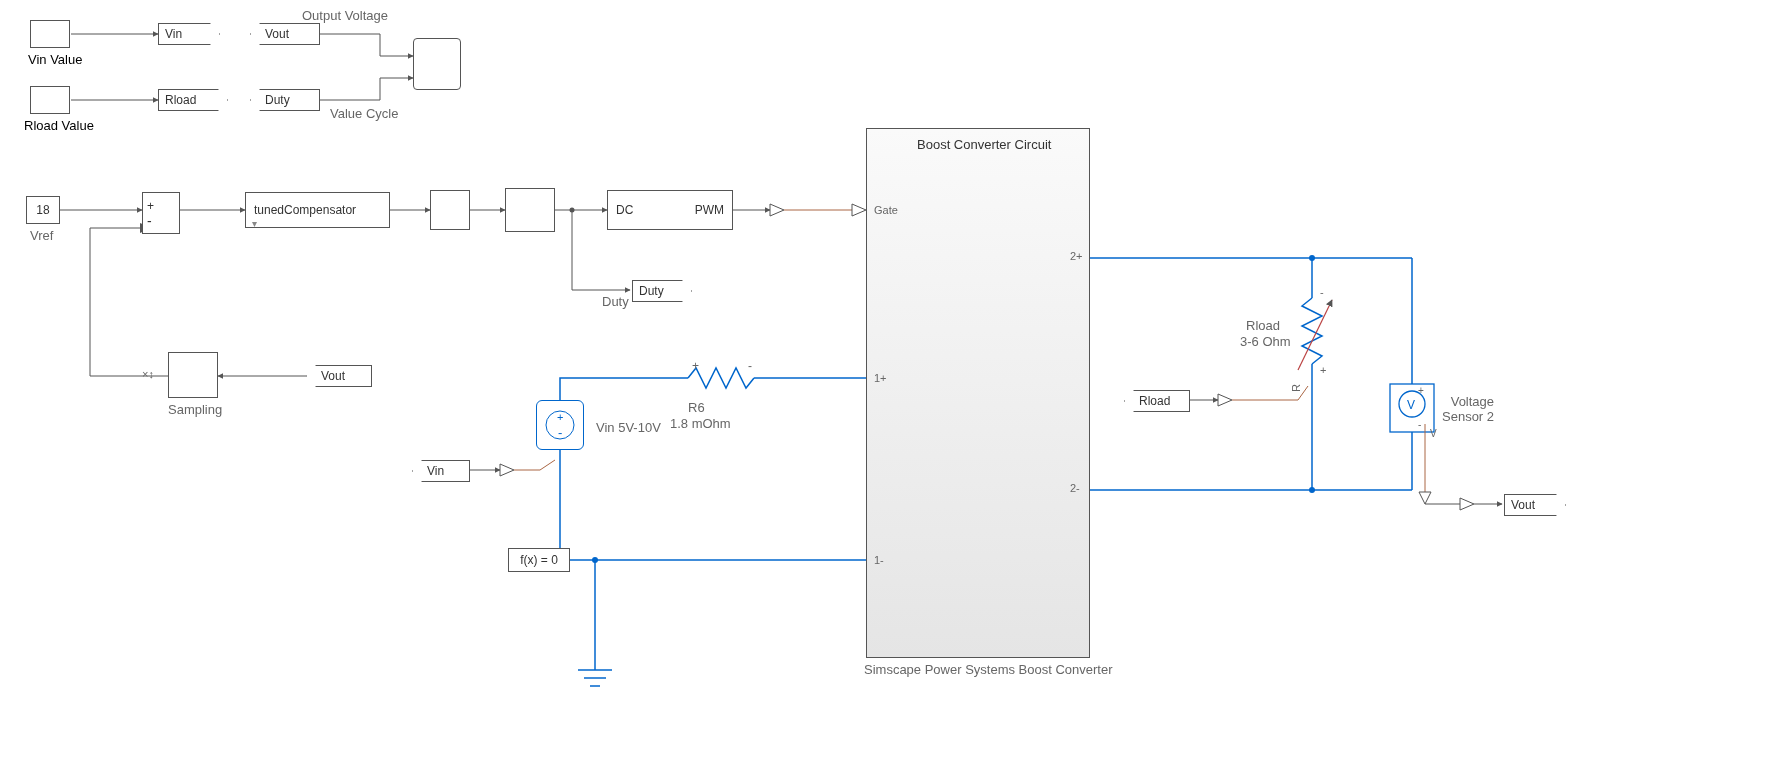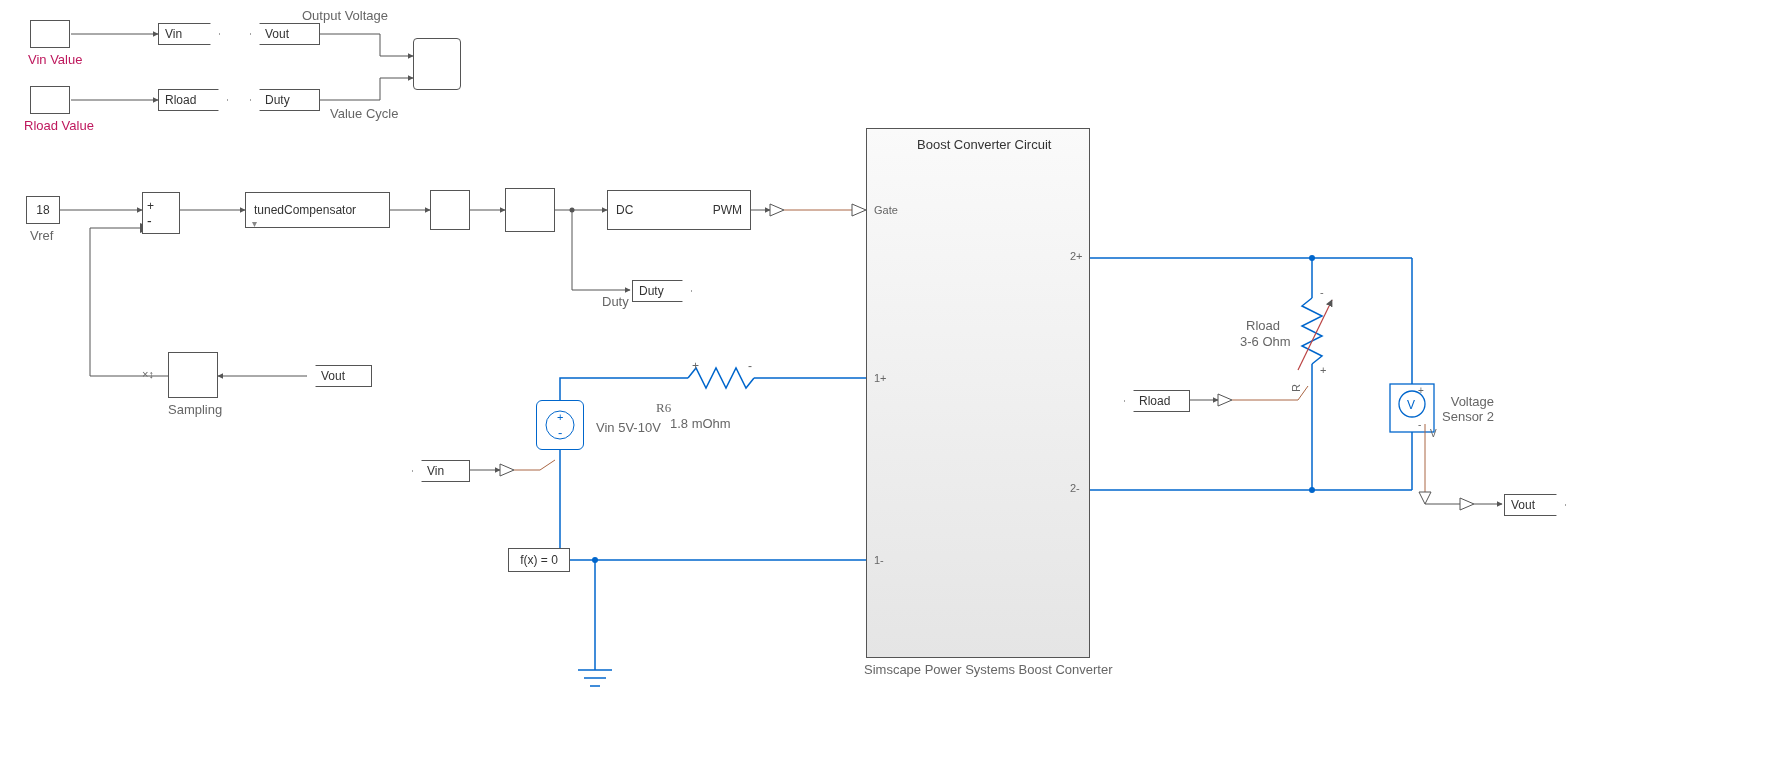--- a/index.html
+++ b/index.html
@@ -42,21 +42,21 @@
   .tag-left {
     clip-path: polygon(10px 0, 100% 0, 100% 100%, 10px 100%, 0 50%);
     padding: 0 6px 0 14px;
   }
   .label {
     position: absolute;
     font-size: 13px;
     color: #666;
     white-space: nowrap;
   }
-  .label-gray { color: #be185d; }
+  .label-gray { color: #000000; }
   svg.wires { position: absolute; inset: 0; pointer-events: none; }
   .boost {
     position: absolute;
     border: 1px solid #555;
     background: linear-gradient(to bottom, #fafafa, #e5e5e5);
   }
   .port-label {
     position: absolute;
     font-size: 11px;
     color: #666;
@@ -250,21 +250,21 @@
 
   <div class="block" style="left:245px; top:192px; width:145px; height:36px; justify-content:flex-start; padding-left:8px;">
     <span>tunedCompensator</span>
     <span style="position:absolute; left:6px; bottom:-2px; font-size:10px; color:#888;">▾</span>
   </div>
 
   <div class="block" style="left:430px; top:190px; width:40px; height:40px;"></div>
 
   <div class="block" style="left:505px; top:188px; width:50px; height:44px;"></div>
 
-  <div class="block" style="left:607px; top:190px; width:144px; height:40px; justify-content:space-between; padding:0 8px;">
+  <div class="block" style="left:607px; top:190px; width:126px; height:40px; justify-content:space-between; padding:0 8px;">
     <span>DC</span>
     <span>PWM</span>
   </div>
 
   <div class="label" style="left:602px; top:294px;">Duty</div>
   <div class="tag" style="left:632px; top:280px; width:60px;">
       <span>Duty</span>
     </div>
 
   <div class="block" style="left:168px; top:352px; width:50px; height:46px;"></div>
@@ -286,21 +286,21 @@
   <div class="label" style="left:864px; top:662px;">Simscape Power Systems Boost Converter</div>
 
   <div class="block" style="left:536px; top:400px; width:48px; height:50px; border-color:#06c; border-radius:6px;">
     <svg width="46" height="48">
       <circle cx="23" cy="24" r="14" fill="none" stroke="#06c"></circle>
       <text x="20" y="20" font-size="11" fill="#06c">+</text>
       <text x="21" y="36" font-size="13" fill="#06c">-</text>
     </svg>
   </div>
   <div class="label" style="left:596px; top:420px;">Vin 5V-10V</div>
-  <div class="label" style="left:656px; top:400px;font-family:Liberation Serif, serif;">R6</div>
+  <div class="label" style="left:688px; top:400px;">R6</div>
   <div class="label" style="left:670px; top:416px;">1.8 mOhm</div>
 
   <div class="tag tag-left" style="left:412px; top:460px; width:58px;">
       <span>Vin</span>
     </div>
 
   <div class="block" style="left:508px; top:548px; width:62px; height:24px;text-align:center;">
       <span>f(x) = 0</span>
     </div>
 

